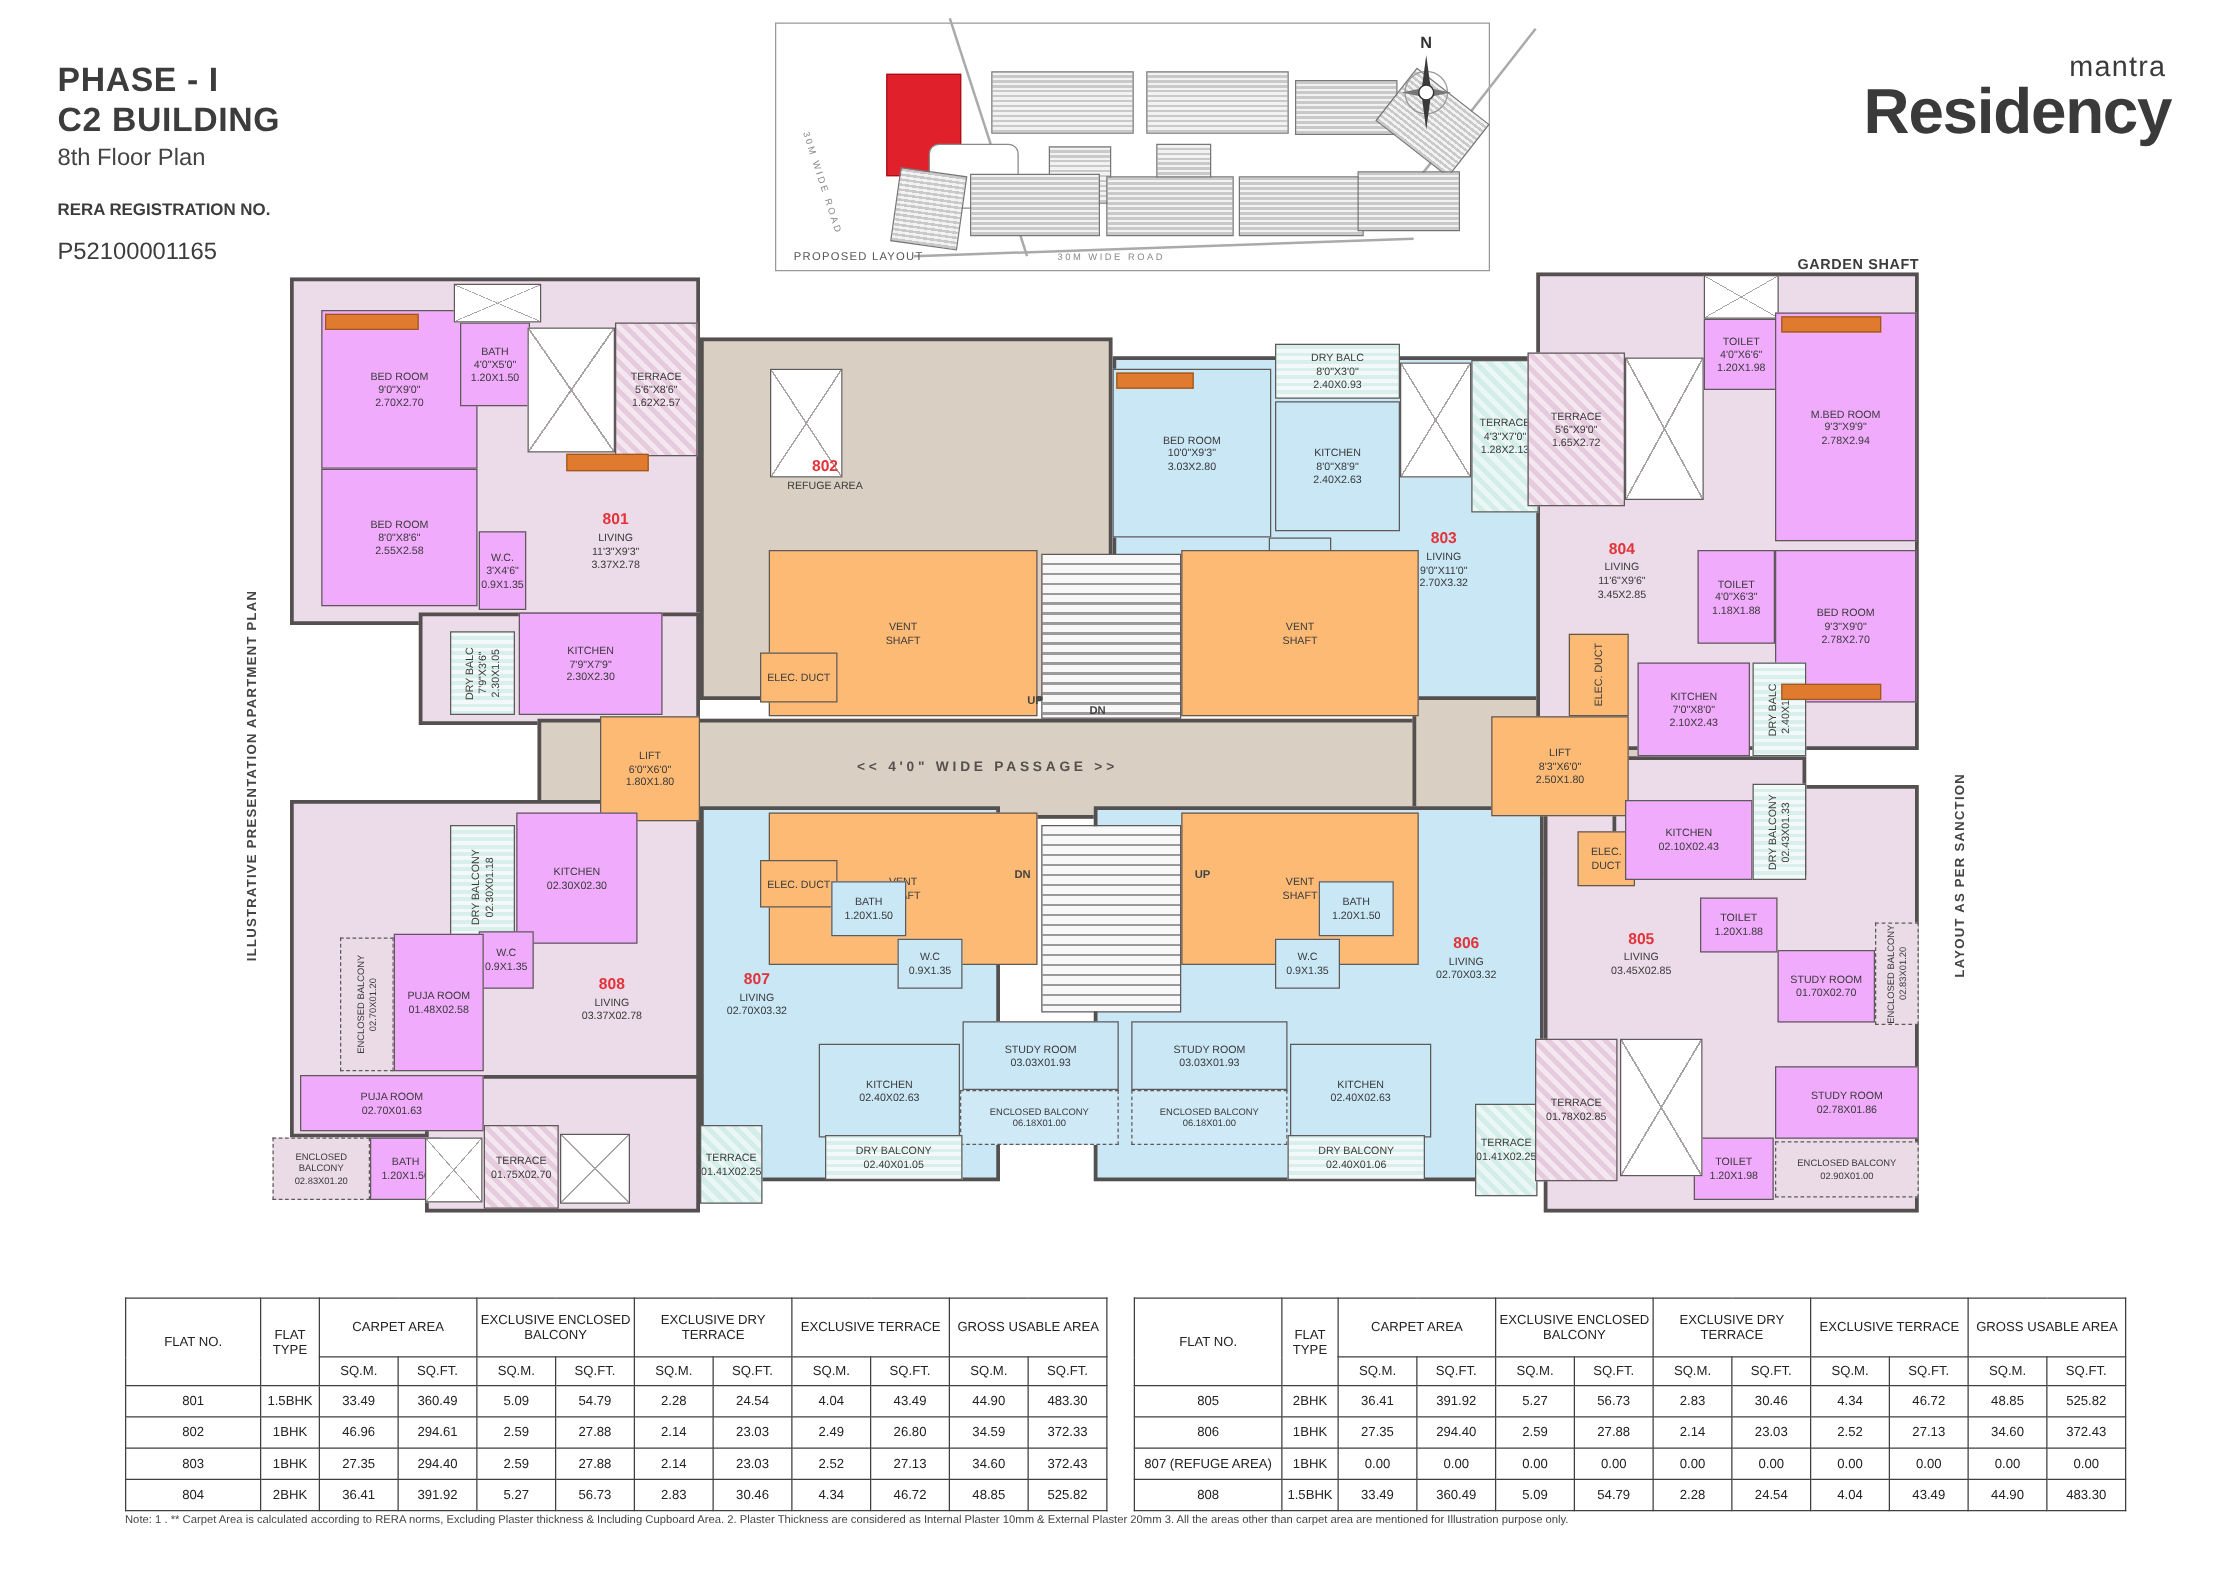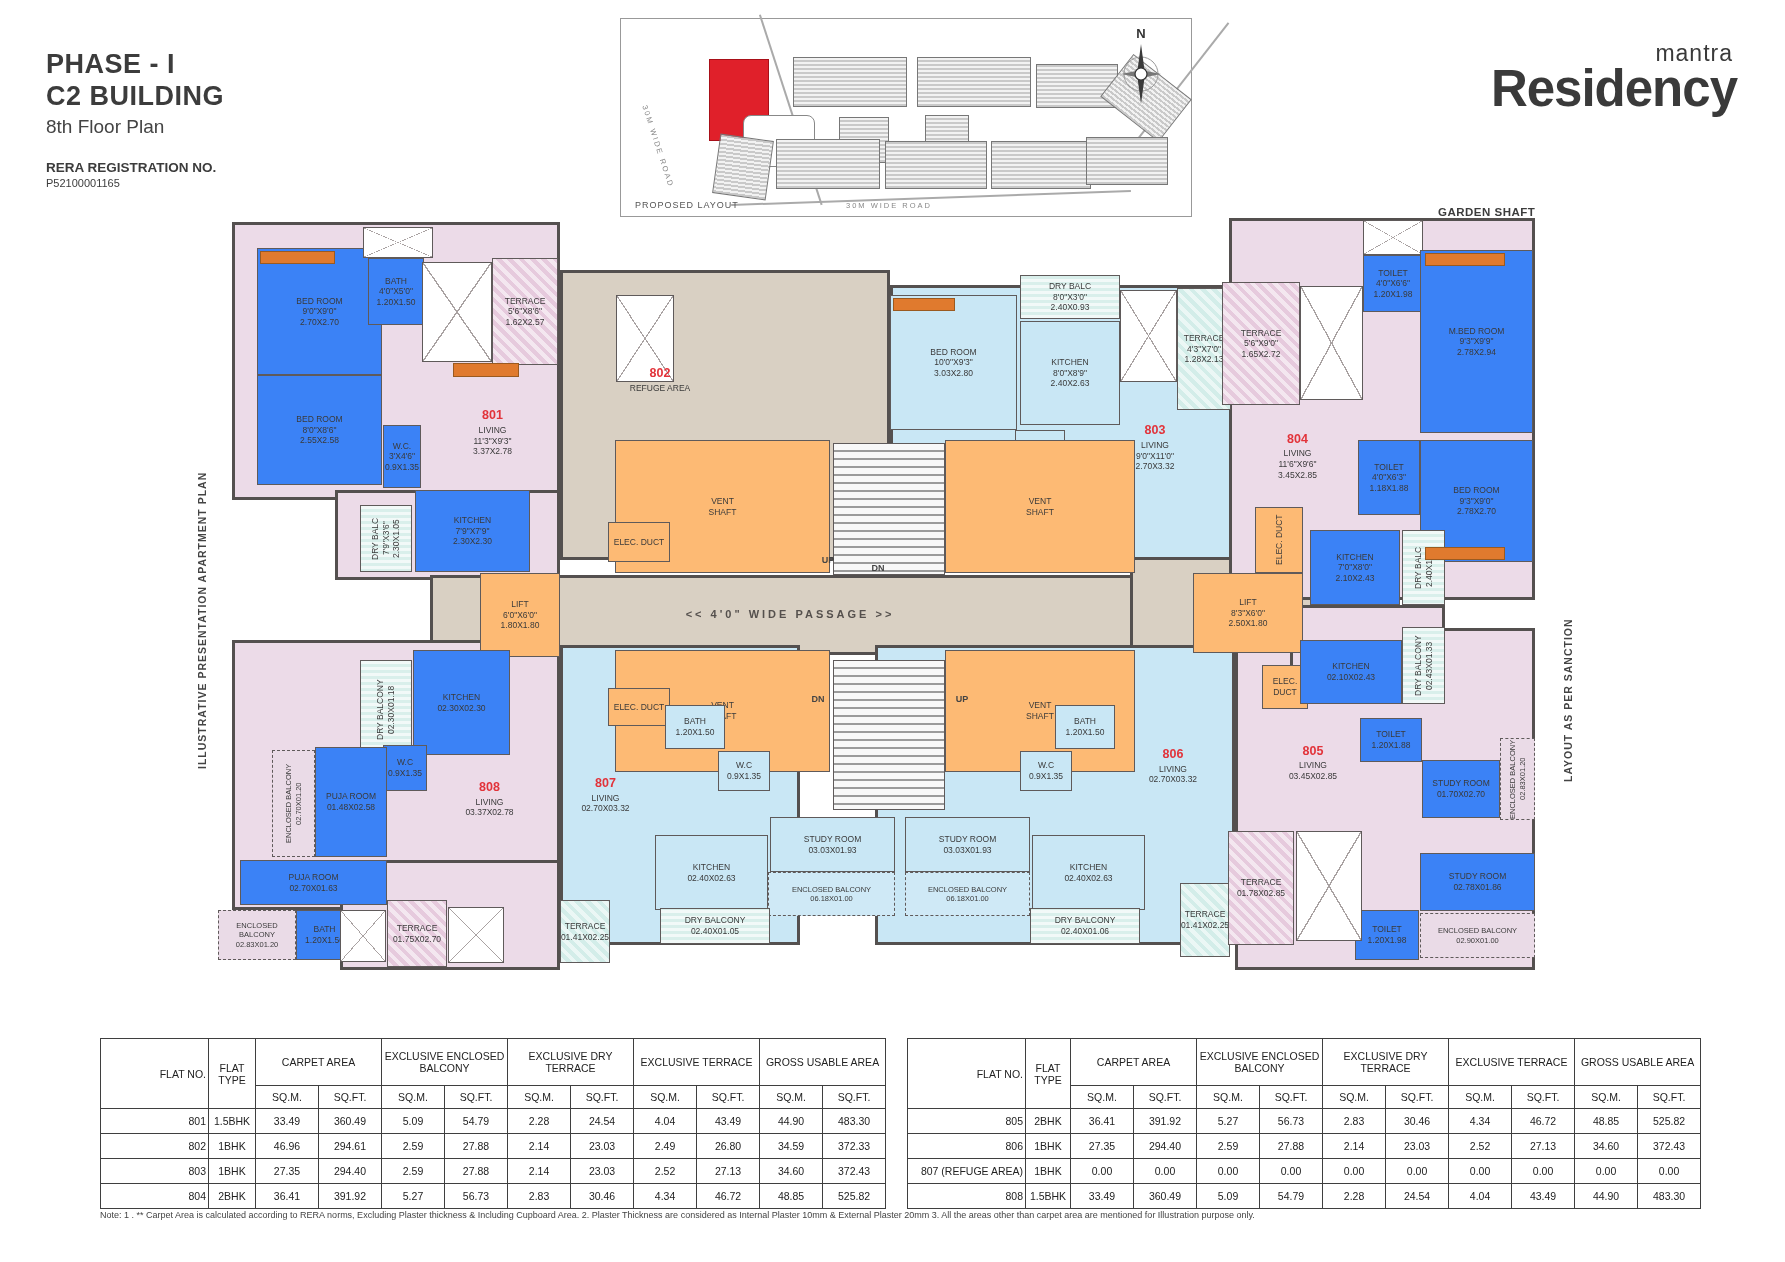--- a/index.html
+++ b/index.html
@@ -3,21 +3,21 @@
 <meta charset="utf-8">
 <style>
   html,body{margin:0;padding:0;background:#fff}
   #page{position:relative;width:1785px;height:1262px;background:#fff;overflow:hidden;
         font-family:"Liberation Sans",sans-serif;color:#333}
   
   #titleblock{position:absolute;left:46px;top:48px}
   #phase,#building{font-size:27px;font-weight:bold;color:#3c3c3c;line-height:1.2;letter-spacing:.5px}
   #floor{font-size:19px;color:#444;margin-top:3px}
   #rera1{font-size:13.5px;font-weight:bold;color:#3c3c3c;margin-top:22px}
-  #rera2{font-size:11px;color:#3c3c3c;margin-top:2px}
+  #rera2{font-size:19px;color:#3c3c3c;margin-top:16px}
   
   #brand{position:absolute;right:48px;top:40px;text-align:right}
   #brand-top{font-size:23px;color:#3a3a3a;letter-spacing:1px;margin-right:4px}
   #brand-main{font-size:51px;font-weight:bold;color:#3a3a3a;letter-spacing:-1px;margin-top:-8px}
   
   #sitemap{position:absolute;left:620px;top:18px;width:570px;height:197px;border:1.3px solid #999;background:#fff}
   .bldg{position:absolute;border:1px solid #777;
         background:repeating-linear-gradient(0deg,#c9c9c9 0 2px,#f2f2f2 2px 4px)}
   .bldg.red{background:#e0202a;border-color:#a80f18}
   .bldg.pond{background:#fff;border:1px solid #888;border-radius:8px}
@@ -33,21 +33,21 @@
   #right-note{position:absolute;left:1562px;top:500px;height:400px;writing-mode:vertical-rl;
              transform:rotate(180deg);font-size:10.5px;font-weight:bold;color:#444;letter-spacing:1px;text-align:center}
   
   #floorplan{position:absolute;left:215px;top:195px;width:1330px;height:780px}
   .slab{position:absolute;box-sizing:border-box;border:3px solid #54504f}
   .pinkS{background:#ecdbe8}.blueS{background:#c9e7f5}.tanS{background:#d9d0c3}
   .room{position:absolute;box-sizing:border-box;border:1.6px solid #5f5a5a;display:flex;
         flex-direction:column;align-items:center;justify-content:center;text-align:center;
         font-size:8.5px;line-height:1.25;color:#3a3a3a;overflow:hidden}
   .room span{display:block}
-  .pink{background:#3b82f6}.blue{background:#c9e7f5}.white{background:#fdba74}
+  .pink{background:#f0abfc}.blue{background:#c9e7f5}.white{background:#fdba74}
   .tpink{background:#e6cadd;background-image:repeating-linear-gradient(45deg,rgba(255,255,255,.55) 0 4px,transparent 4px 8px)}
   .tteal{background:#d3edе9;background-color:#d3ede9;background-image:repeating-linear-gradient(45deg,rgba(255,255,255,.55) 0 4px,transparent 4px 8px)}
   .teal{background:#d9efeb;background-image:repeating-linear-gradient(0deg,rgba(255,255,255,.65) 0 3px,transparent 3px 6px)}
   .ebal{background:#eadbe7;border-style:dashed;font-size:7.5px}
   .ebalb{background:#cfe9f6;border-style:dashed;font-size:7.5px}
   .xbox{background-color:#fff;background-image:
      linear-gradient(to top right,transparent 49.4%,#a9a2a2 49.4%,#a9a2a2 50.6%,transparent 50.6%),
      linear-gradient(to bottom right,transparent 49.4%,#a9a2a2 49.4%,#a9a2a2 50.6%,transparent 50.6%)}
   .stairs{background:repeating-linear-gradient(180deg,#f8f8f8 0 6px,#9b9b9b 6px 8px)}
   .label{border:none;background:transparent;overflow:visible}
@@ -56,21 +56,21 @@
   .num{font-size:12.5px;font-weight:bold;color:#e2333a;margin-bottom:1px}
   .orange{background:#e07a2e;border:1px solid #9a5a20}
   .v{writing-mode:vertical-rl;transform:rotate(180deg)}
   
   .ftable{position:absolute;border-collapse:collapse;background:#fff;table-layout:fixed}
   .ftable th,.ftable td{border:1.6px solid #3f3f3f;font-weight:normal;font-size:10.5px;color:#222;
         text-align:center;padding:0 2px;overflow:hidden;white-space:nowrap}
   .ftable thead tr.grp th{height:46px;font-size:10.5px}
   .ftable thead tr.sub th{height:22px}
   .ftable tbody td{height:24px}
-  .ftable .c1{text-align:right;}
+  .ftable .c1{text-align:center;}
   #note1,#note2{position:absolute;left:100px;font-size:9px;color:#444;white-space:nowrap}
   #note1{top:1210px}#note2{top:1228px}
 </style>
 </head>
 <body>
 
 <div id="page">
 
   <div id="titleblock">
     <div id="phase">PHASE - I</div>

